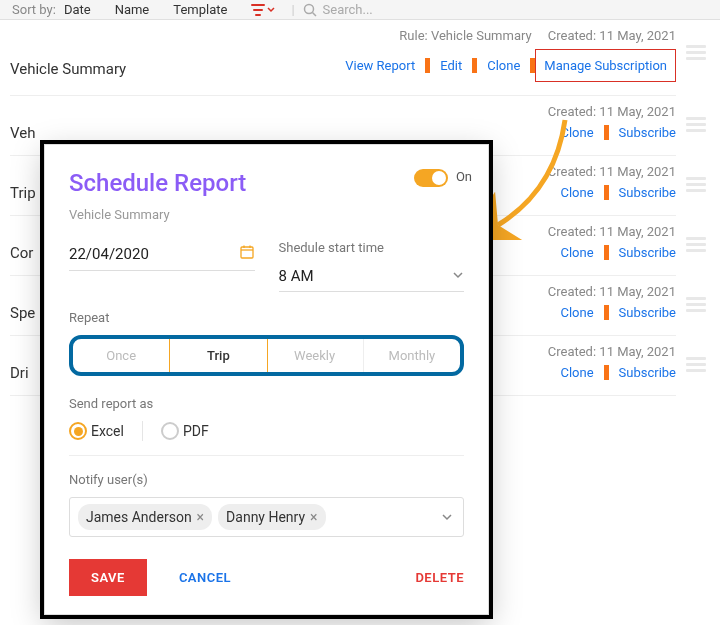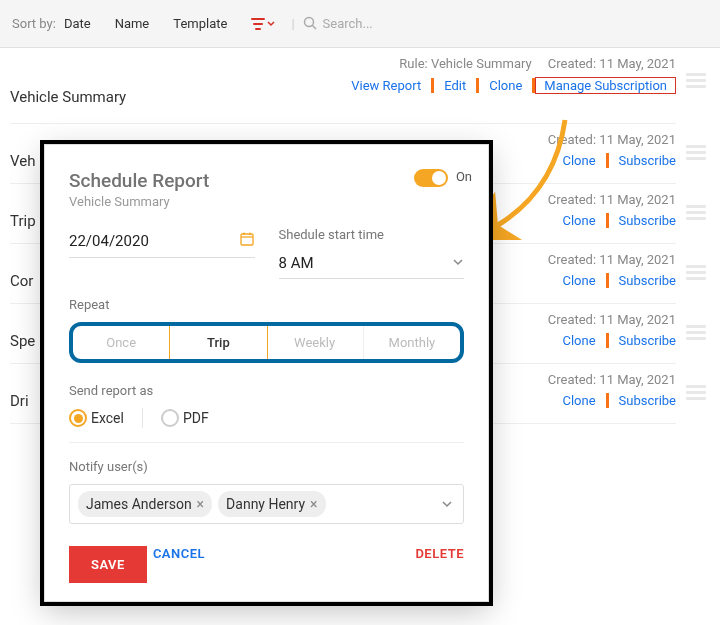--- a/index.html
+++ b/index.html
@@ -1,41 +1,41 @@
 <!DOCTYPE html>
 <html><head>
 <meta charset="utf-8">
 <style>
 *{box-sizing:border-box;margin:0;padding:0;font-family:-apple-system,BlinkMacSystemFont,"Segoe UI",Roboto,Arial,sans-serif}
 body{width:720px;height:625px;background:#fff;position:relative;overflow:hidden}
-.toolbar{height:48px;background:#f5f5f5;border-bottom:1px solid #e0e0e0;display:flex;align-items:center;padding:0 12px;font-size:13px;color:#555}
+.toolbar{height:20px;background:#f5f5f5;border-bottom:1px solid #e0e0e0;display:flex;align-items:center;padding:0 12px;font-size:13px;color:#555}
 .toolbar .sortby{color:#888;margin-right:8px}
 .toolbar .sort-opt{margin-right:24px;color:#333;cursor:pointer}
 .toolbar .filter-icon{color:#d93025;margin-right:8px;display:flex;align-items:center}
 .toolbar .sep{color:#ccc;margin:0 8px}
-.toolbar .search{display:flex;align-items:flex-start;color:#aaa}
+.toolbar .search{display:flex;align-items:center;color:#aaa}
 .toolbar .search svg{margin-right:6px}
 .list{padding:4px 10px 0 10px}
 .row{border-bottom:1px solid #eee;padding:10px 0 6px 0;position:relative;min-height:60px}
 .row:first-child{min-height:72px;padding-top:18px}
 .row-title{font-size:15px;color:#333;position:absolute;left:0;top:28px}
 .row:first-child .row-title{top:36px}
 .row-right{position:absolute;right:0;top:4px;text-align:right;font-size:13px}
 .row:not(:first-child) .row-right{top:8px}
 .rule-line{color:#888;margin-bottom:6px}
 .actions{display:flex;justify-content:flex-end;align-items:center;gap:0}
-.actions a{color:#1a73e8;text-decoration:none;padding:0 10px;border-right:3px solid #f97316;cursor:pointer}
+.actions a{color:#1a73e8;text-decoration:none;padding:0 10px;border-right:5px solid #f97316;cursor:pointer}
 .actions a:last-child{border-right:none;padding-right:0}
-.actions a.highlight{border:1.5px solid #d93025;padding:0 8px;border-radius:0}
+.actions a.highlight{border:1.5px solid #d93025;padding:8px 8px;border-radius:0}
 .created{color:#888}
 .drag{position:absolute;right:-34px;top:18px;width:24px;height:24px}
 .drag span{display:block;width:20px;height:3px;background:#e8e8e8;margin:3px 0;border-radius:1px}
 .list{position:relative;padding-right:44px}
 .modal{position:absolute;left:44px;top:144px;width:445px;background:#fff;border:1px solid #ddd;box-shadow:0 8px 30px rgba(0,0,0,0.25),0 0 0 4px #000;padding:24px 24px 18px 24px}
-.modal h2{font-size:19px;font-weight:500;color:#737373;margin-bottom:2px}
+.modal h2{font-size:24px;font-weight:500;color:#8b5cf6;margin-bottom:10px}
 .modal .sub{font-size:13px;color:#999;margin-bottom:18px}
 .toggle-wrap{position:absolute;right:16px;top:24px;display:flex;align-items:flex-start}
 .toggle{width:34px;height:18px;background:#f5a623;border-radius:10px;position:relative;margin-right:8px}
 .toggle::after{content:"";position:absolute;right:2px;top:2px;width:14px;height:14px;background:#fff;border-radius:50%}
 .toggle-label{font-size:13px;color:#555}
 .field-row{display:flex;gap:24px;margin-bottom:18px}
 .field{flex:1}
 .field label{display:block;font-size:13px;color:#777;margin-bottom:8px}
 .input-line{display:flex;align-items:center;justify-content:space-between;border-bottom:1px solid #ddd;padding:4px 0 6px 0;font-size:15px;color:#222}
 .input-line .cal{color:#f5a623}
@@ -48,21 +48,21 @@
 .radio-row{display:flex;align-items:center;gap:18px;border-bottom:1px solid #eee;padding-bottom:14px;margin-bottom:16px}
 .radio{display:flex;align-items:center;gap:4px;font-size:14px;color:#333;cursor:pointer}
 .radio .dot{width:18px;height:18px;border:2px solid #ccc;border-radius:50%;display:flex;align-items:center;justify-content:center}
 .radio.selected .dot{border-color:#f5a623}
 .radio.selected .dot::after{content:"";width:9px;height:9px;background:#f5a623;border-radius:50%}
 .radio-sep{width:1px;height:20px;background:#e5e5e5}
 .chips{border:1px solid #ddd;border-radius:3px;padding:6px 8px;display:flex;align-items:center;gap:6px;margin-bottom:22px;position:relative}
 .chip{background:#eee;padding:5px 8px;border-radius:12px;font-size:14px;color:#333;display:flex;align-items:center;gap:5px}
 .chip .x{color:#888;cursor:pointer}
 .chips .chev{position:absolute;right:10px;color:#888}
-.btn-row{display:flex;gap:6px}
+.btn-row{display:flex;align-items:center;gap:32px}
 .btn-save{background:#e53935;color:#fff;border:none;padding:11px 22px;font-size:13px;font-weight:600;letter-spacing:0.5px;cursor:pointer}
 .btn-cancel{color:#1a73e8;font-size:13px;font-weight:600;cursor:pointer;letter-spacing:0.5px}
 .btn-delete{color:#e53935;font-size:13px;font-weight:600;cursor:pointer;margin-left:auto;letter-spacing:0.5px}
 .arrow{position:absolute;left:470px;top:110px;pointer-events:none}
 </style>
 </head>
 <body>
 
 <div class="toolbar">
   <span class="sortby">Sort by:</span>

